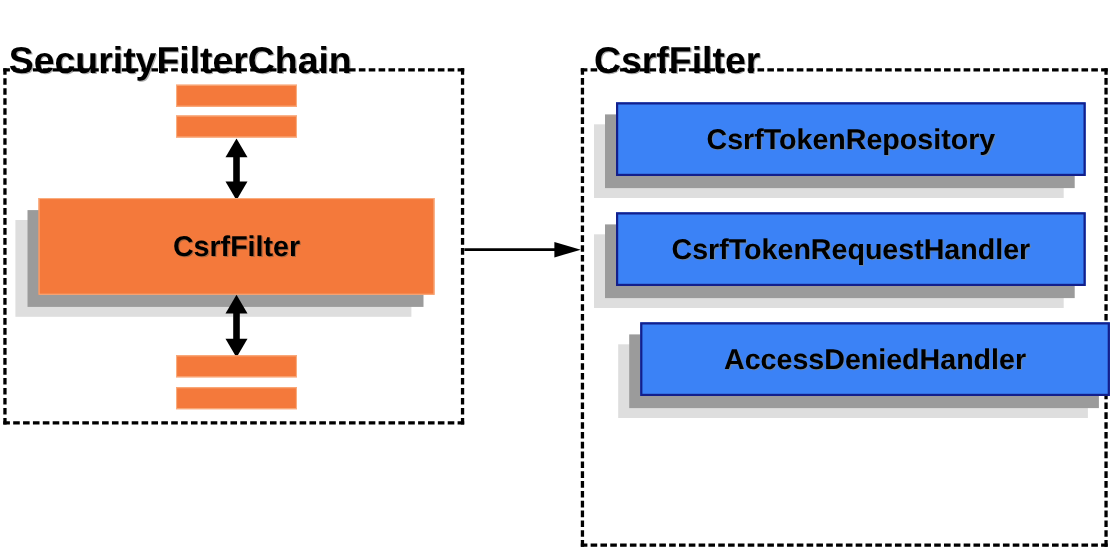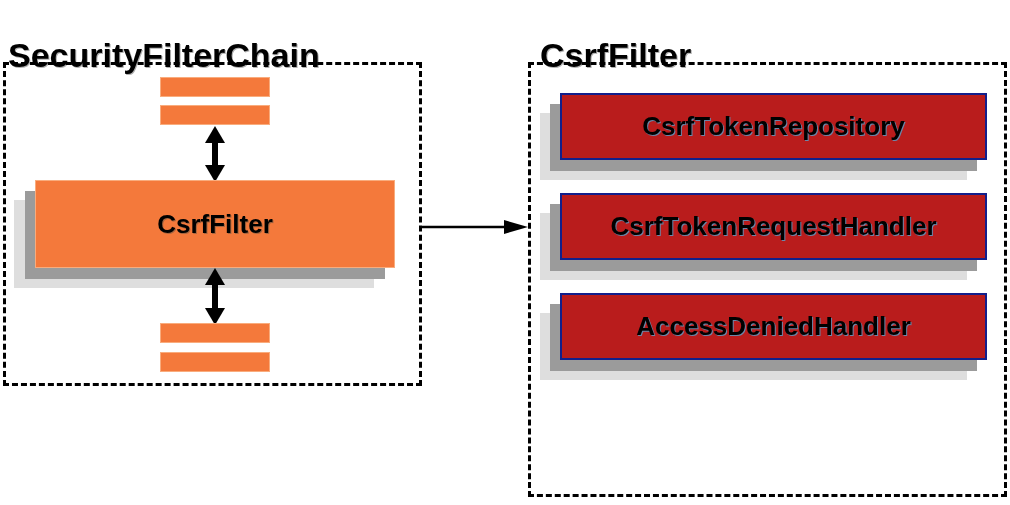--- a/index.html
+++ b/index.html
@@ -68,35 +68,35 @@
     font-weight: bold;
     color: #000000;
     text-shadow: 1px 1px 0 #a8663f;
   }
 
   .blue-box {
     position: absolute;
     left: 560px;
     width: 427px;
     height: 67px;
-    background: #b91c1c;
+    background: #3b82f6;
     border: 2px solid #131f8b;
     box-sizing: border-box;
     box-shadow: -10px 11px 0 #9b9b9b, -20px 20px 0 #dedede;
     display: flex;
     align-items: center;
     justify-content: center;
     font-size: 26px;
     font-weight: bold;
     color: #000000;
     text-shadow: 1px 1px 0 #6b86a8;
   }
   .blue-1 { top: 93px; }
   .blue-2 { top: 193px; }
-  .blue-3 { top: 293px; }
+  .blue-3 { top: 293px; margin-left: 22px; }
   .blue-4 { top: 393px; }
 
   .v-arrow {
     position: absolute;
     left: 202px;
     width: 26px;
   }
   .v-arrow-1 { top: 126px; height: 56px; }
   .v-arrow-2 { top: 268px; height: 57px; }
 

